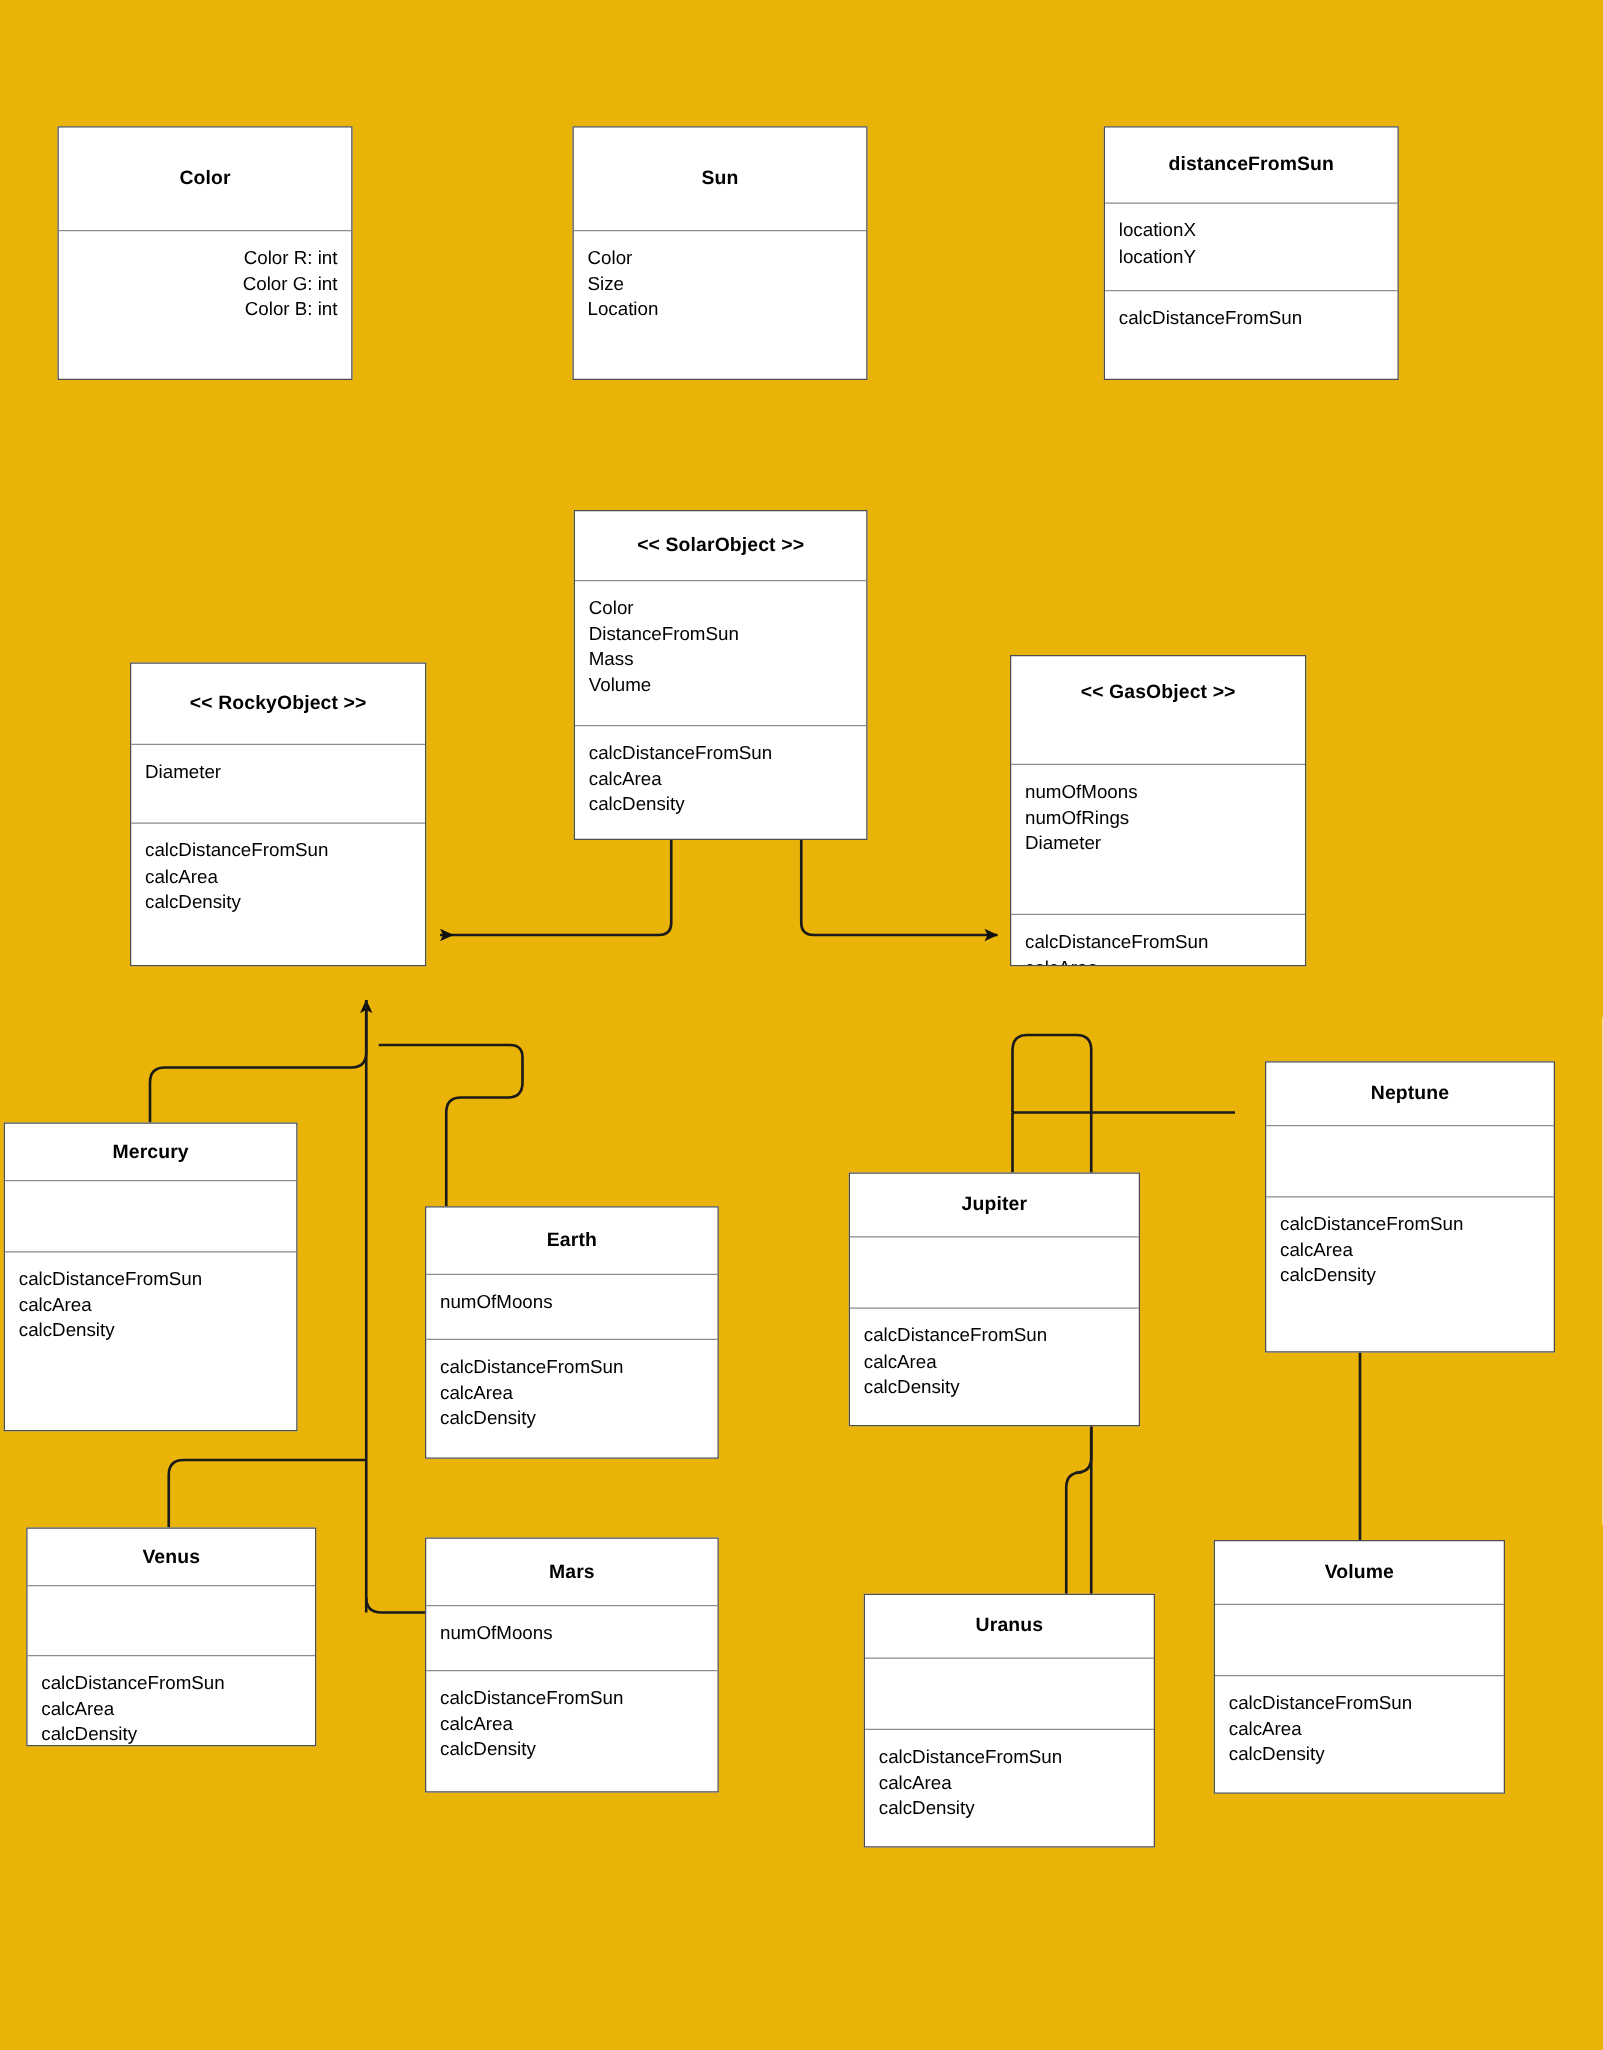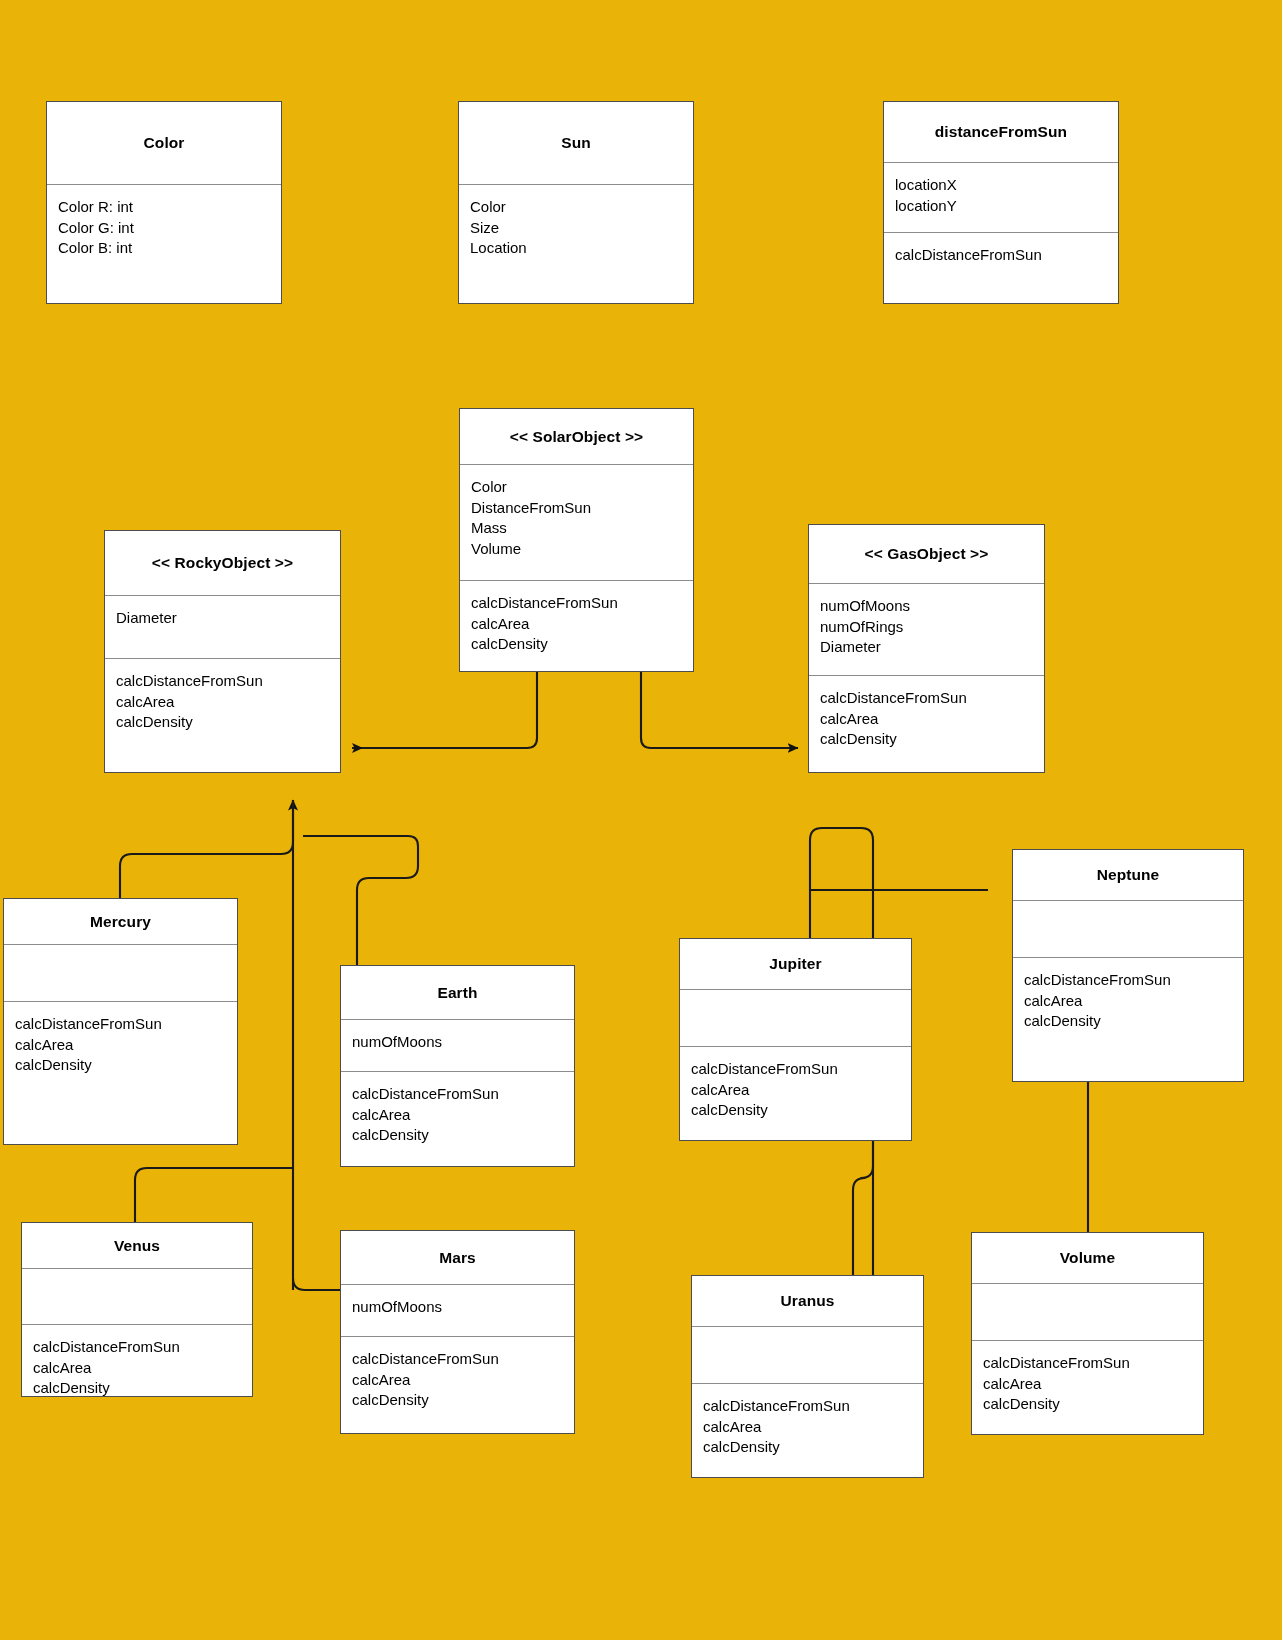--- a/index.html
+++ b/index.html
@@ -96,21 +96,21 @@
       <path d="M 1088 1237 L 1088 890"></path>
 
       <path d="M 853 1279 L 853 1190 Q 853 1178 865 1178 L 861 1178 Q 873 1178 873 1166 L 873 1130"></path>
     </g>
   </svg>
 
   <div class="uml-class" style="left:46px; top:101px; width:236px; height:203px;">
     <div class="compartment c-title" style="height:82px;">
       <span>Color</span>
     </div>
-    <div class="compartment c-body" style="flex:1;">
+    <div class="compartment c-body" style="flex:1;text-align:right;">
         <div class="line">Color R: int</div>
         <div class="line">Color G: int</div>
         <div class="line">Color B: int</div>
       </div>
   </div>
 
   <div class="uml-class" style="left:458px; top:101px; width:236px; height:203px;">
     <div class="compartment c-title" style="height:82px;">
       <span>Sun</span>
     </div>
@@ -158,21 +158,21 @@
     <div class="compartment c-body" style="height:63px;">
         <div class="line">Diameter</div>
       </div>
     <div class="compartment c-body" style="flex:1;">
         <div class="line">calcDistanceFromSun</div>
         <div class="line">calcArea</div>
         <div class="line">calcDensity</div>
       </div>
   </div>
 
-  <div class="uml-class" style="left:808px; top:524px; width:237px; height:249px;">
+  <div class="uml-class" style="left:808px; top:524px; width:237px; height:249px;gap:28px;">
     <div class="compartment c-title" style="height:58px;">
       <span>&lt;&lt; GasObject &gt;&gt;</span>
     </div>
     <div class="compartment c-body" style="height:92px;">
         <div class="line">numOfMoons</div>
         <div class="line">numOfRings</div>
         <div class="line">Diameter</div>
       </div>
     <div class="compartment c-body" style="flex:1;">
         <div class="line">calcDistanceFromSun</div>

